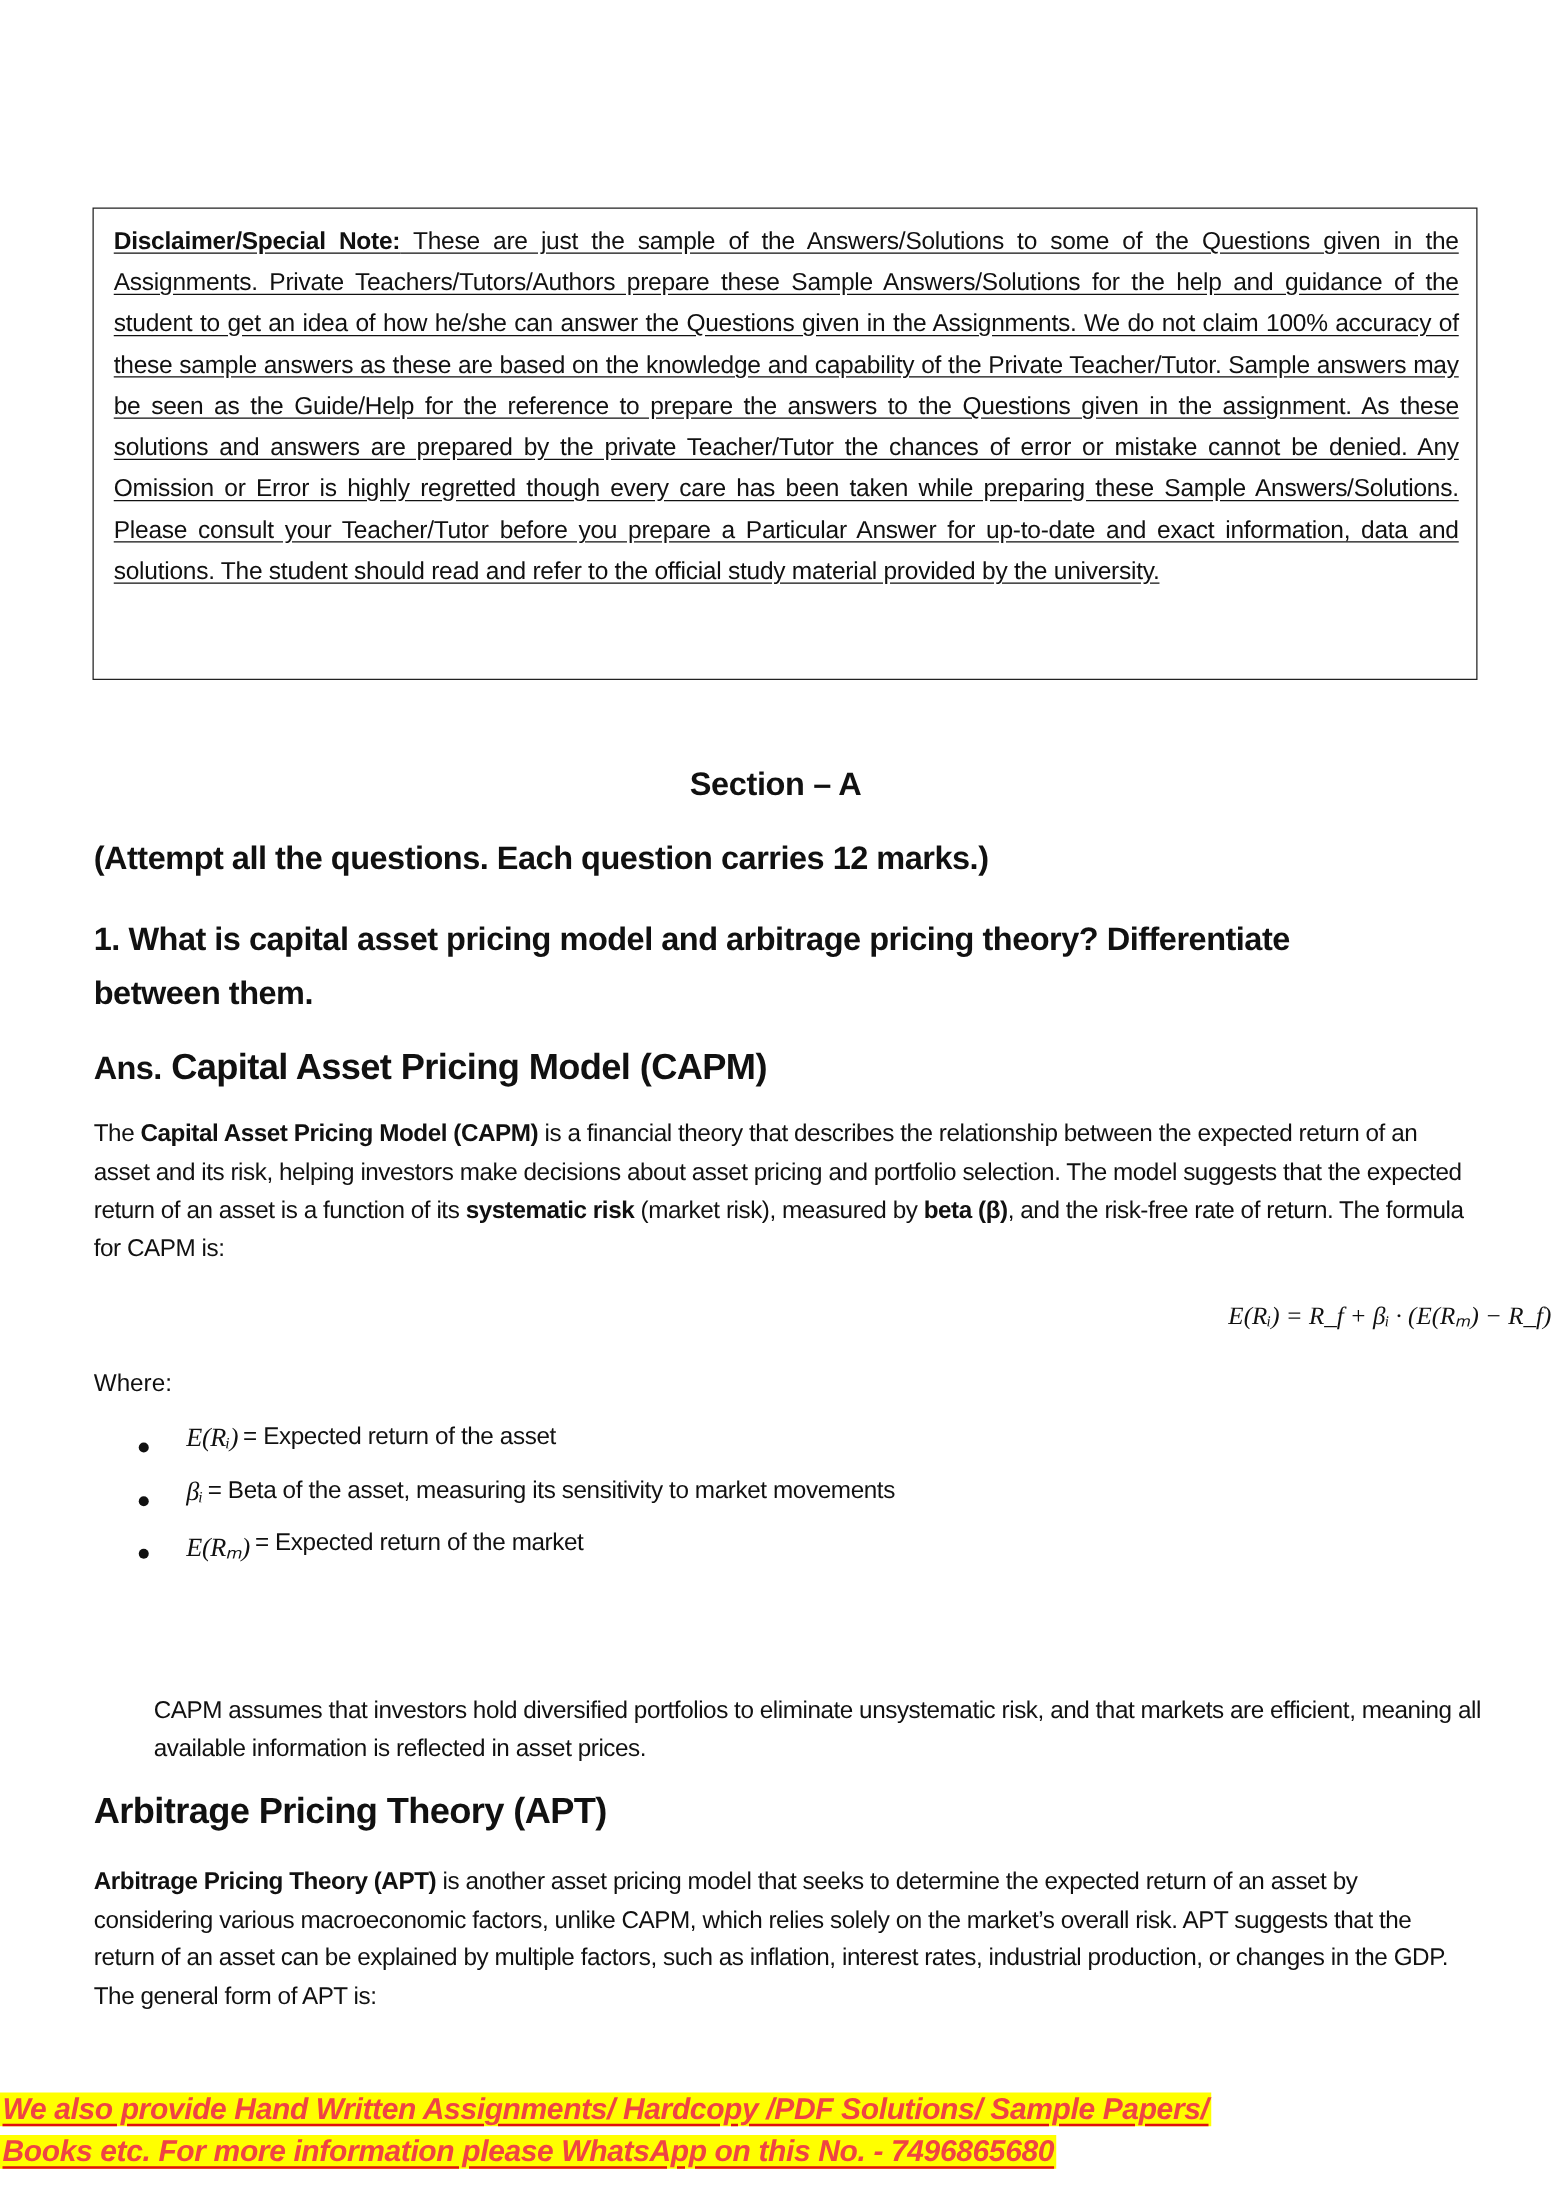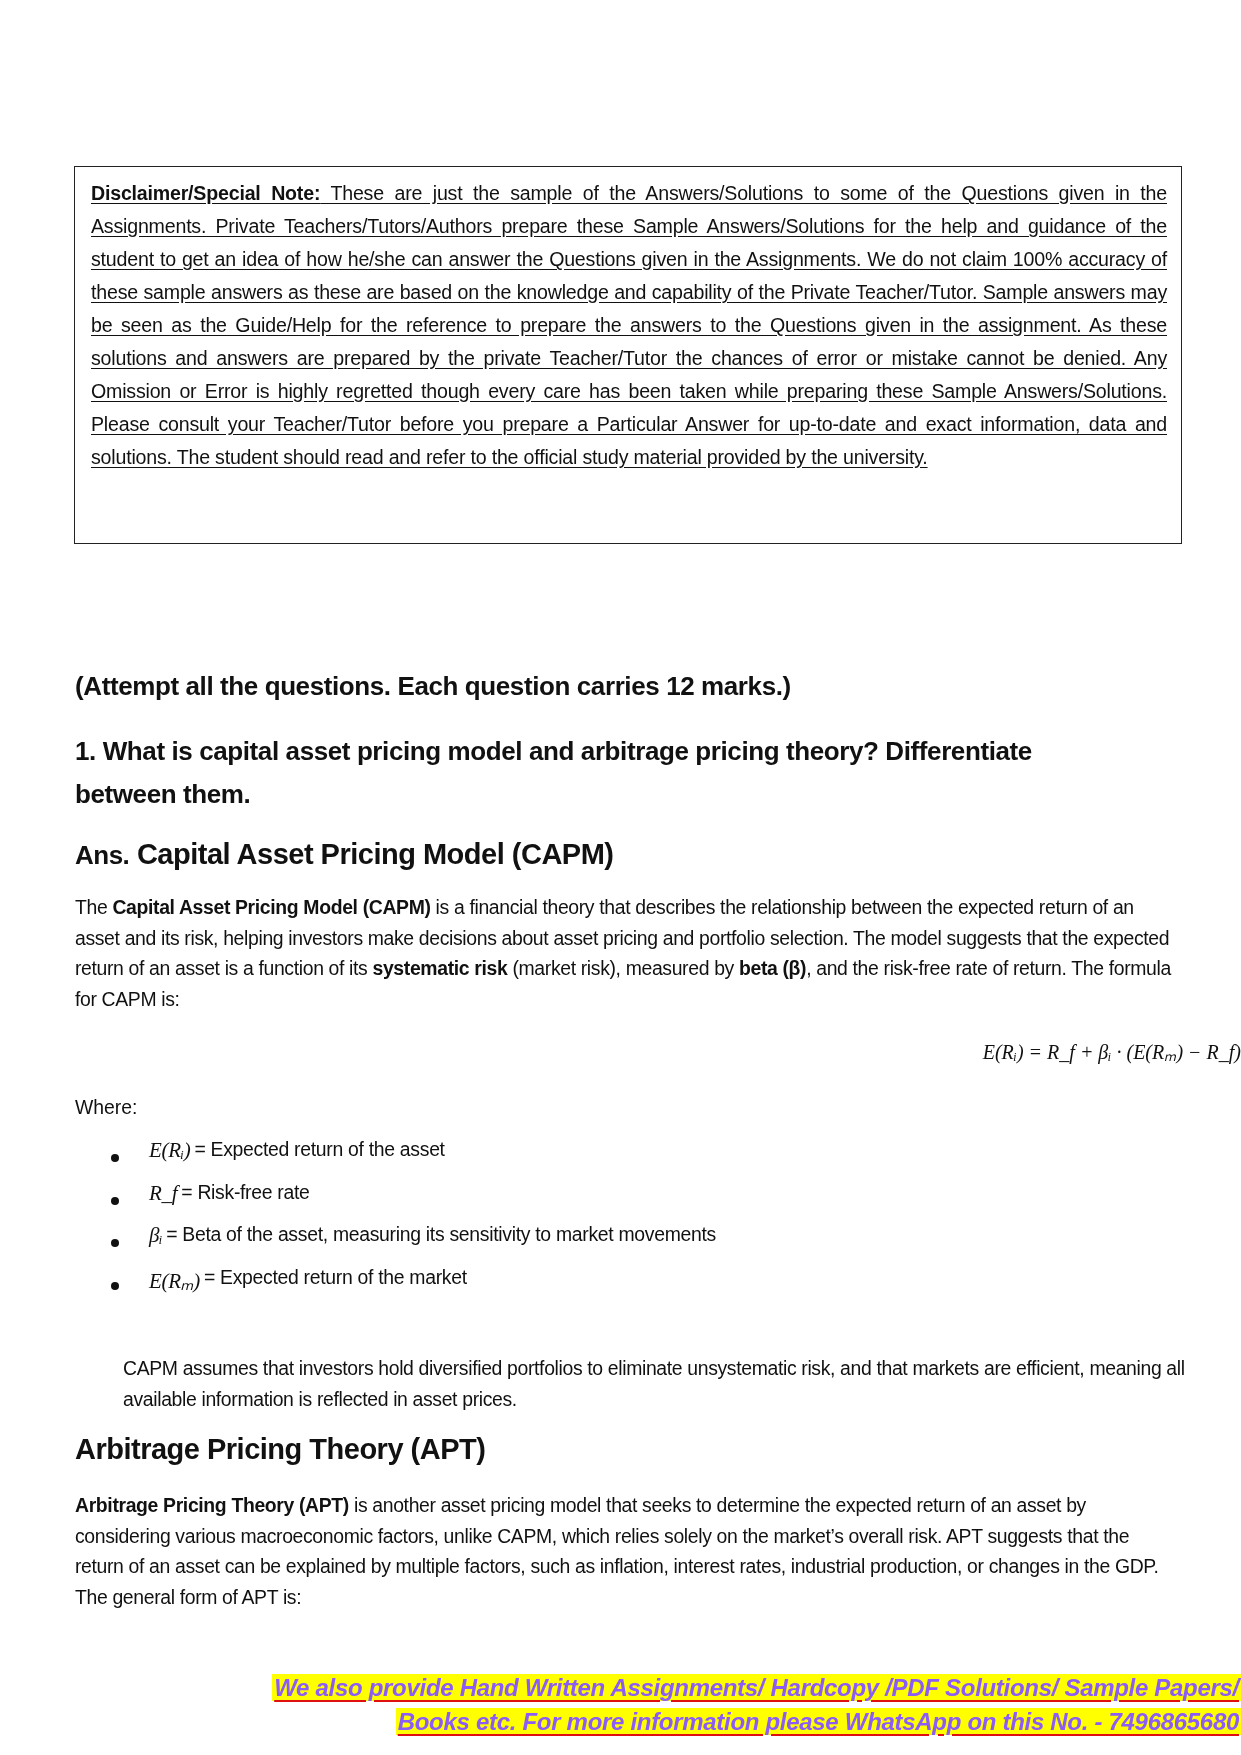--- a/index.html
+++ b/index.html
@@ -28,54 +28,50 @@
 
   ul.vars { position: absolute; left: 75px; top: 1122px; margin: 0; padding: 0; list-style: none; }
   ul.vars li { position: relative; height: 42.5px; padding-left: 74px; font-size: 19.4px; letter-spacing: -0.3px; display: flex; align-items: flex-start; }
   ul.vars li .bullet { position: absolute; left: 36px; top: 16px; width: 8px; height: 8px; border-radius: 50%; background: #111; }
   ul.vars li .sym { font-family: "Liberation Serif", serif; font-style: italic; font-size: 21px; margin-right: 4px; }
 
   .p2 { top: 1337px; margin-left: 48px; }
   .h-apt { position: absolute; left: 75px; top: 1417px; font-weight: bold; font-size: 29px; letter-spacing: -0.5px; }
   .p3 { top: 1474px; }
 
-  .promo { position: absolute; left: 0; width: 1241px; top: 1655px; text-align: right;
-    font-weight: bold; font-style: italic; font-size: 24px; line-height: 34px; color: #8b5cf6; letter-spacing: -0.3px; }
+  .promo { position: absolute; left: 0; width: 1241px; top: 1655px; text-align: left;
+    font-weight: bold; font-style: italic; font-size: 24px; line-height: 34px; color: #ef4444; letter-spacing: -0.3px; }
   .promo span { background: #ffff00; text-decoration: underline; text-decoration-color: #e01010; text-underline-offset: 4px; padding: 0 2px; }
 </style>
 </head>
 <body>
 
 <div class="page">
 
   <div class="disclaimer">
     <p><b>Disclaimer/Special Note:</b><span> These are just the sample of the Answers/Solutions to some of the Questions given in the Assignments. Private Teachers/Tutors/Authors prepare these Sample Answers/Solutions for the help and guidance of the student to get an idea of how he/she can answer the Questions given in the Assignments. We do not claim 100% accuracy of these sample answers as these are based on the knowledge and capability of the Private Teacher/Tutor. Sample answers may be seen as the Guide/Help for the reference to prepare the answers to the Questions given in the assignment. As these solutions and answers are prepared by the private Teacher/Tutor the chances of error or mistake cannot be denied. Any Omission or Error is highly regretted though every care has been taken while preparing these Sample Answers/Solutions. Please consult your Teacher/Tutor before you prepare a Particular Answer for up-to-date and exact information, data and solutions. The student should read and refer to the official study material provided by the university.</span></p>
   </div>
 
+  <div class="section-title">Section – A</div>
   <div class="instruction">(Attempt all the questions. Each question carries 12 marks.)</div>
   <div class="question">1. What is capital asset pricing model and arbitrage pricing theory? Differentiate between them.</div>
 
   <div class="h-ans"><span class="ans-prefix">Ans.</span><span> Capital Asset Pricing Model (CAPM)</span></div>
 
   <div class="para p1"><span>The </span><b>Capital Asset Pricing Model (CAPM)</b><span> is a financial theory that describes the relationship between the expected return of an asset and its risk, helping investors make decisions about asset pricing and portfolio selection. The model suggests that the expected return of an asset is a function of its </span><b>systematic risk</b><span> (market risk), measured by </span><b>beta (β)</b><span>, and the risk-free rate of return. The formula for CAPM is:</span></div>
 
   <div class="formula">E(Rᵢ) = R_f + βᵢ · (E(Rₘ) − R_f)</div>
 
   <div class="where">Where:</div>
 
   <ul class="vars">
     <li>
         <span class="bullet"></span>
         <span class="sym">E(Rᵢ)</span>
         <span> = Expected return of the asset</span>
-      </li>
-    <li>
-        <span class="bullet"></span>
-        <span class="sym">R_f</span>
-        <span> = Risk-free rate</span>
       </li>
     <li>
         <span class="bullet"></span>
         <span class="sym">βᵢ</span>
         <span> = Beta of the asset, measuring its sensitivity to market movements</span>
       </li>
     <li>
         <span class="bullet"></span>
         <span class="sym">E(Rₘ)</span>
         <span> = Expected return of the market</span>

